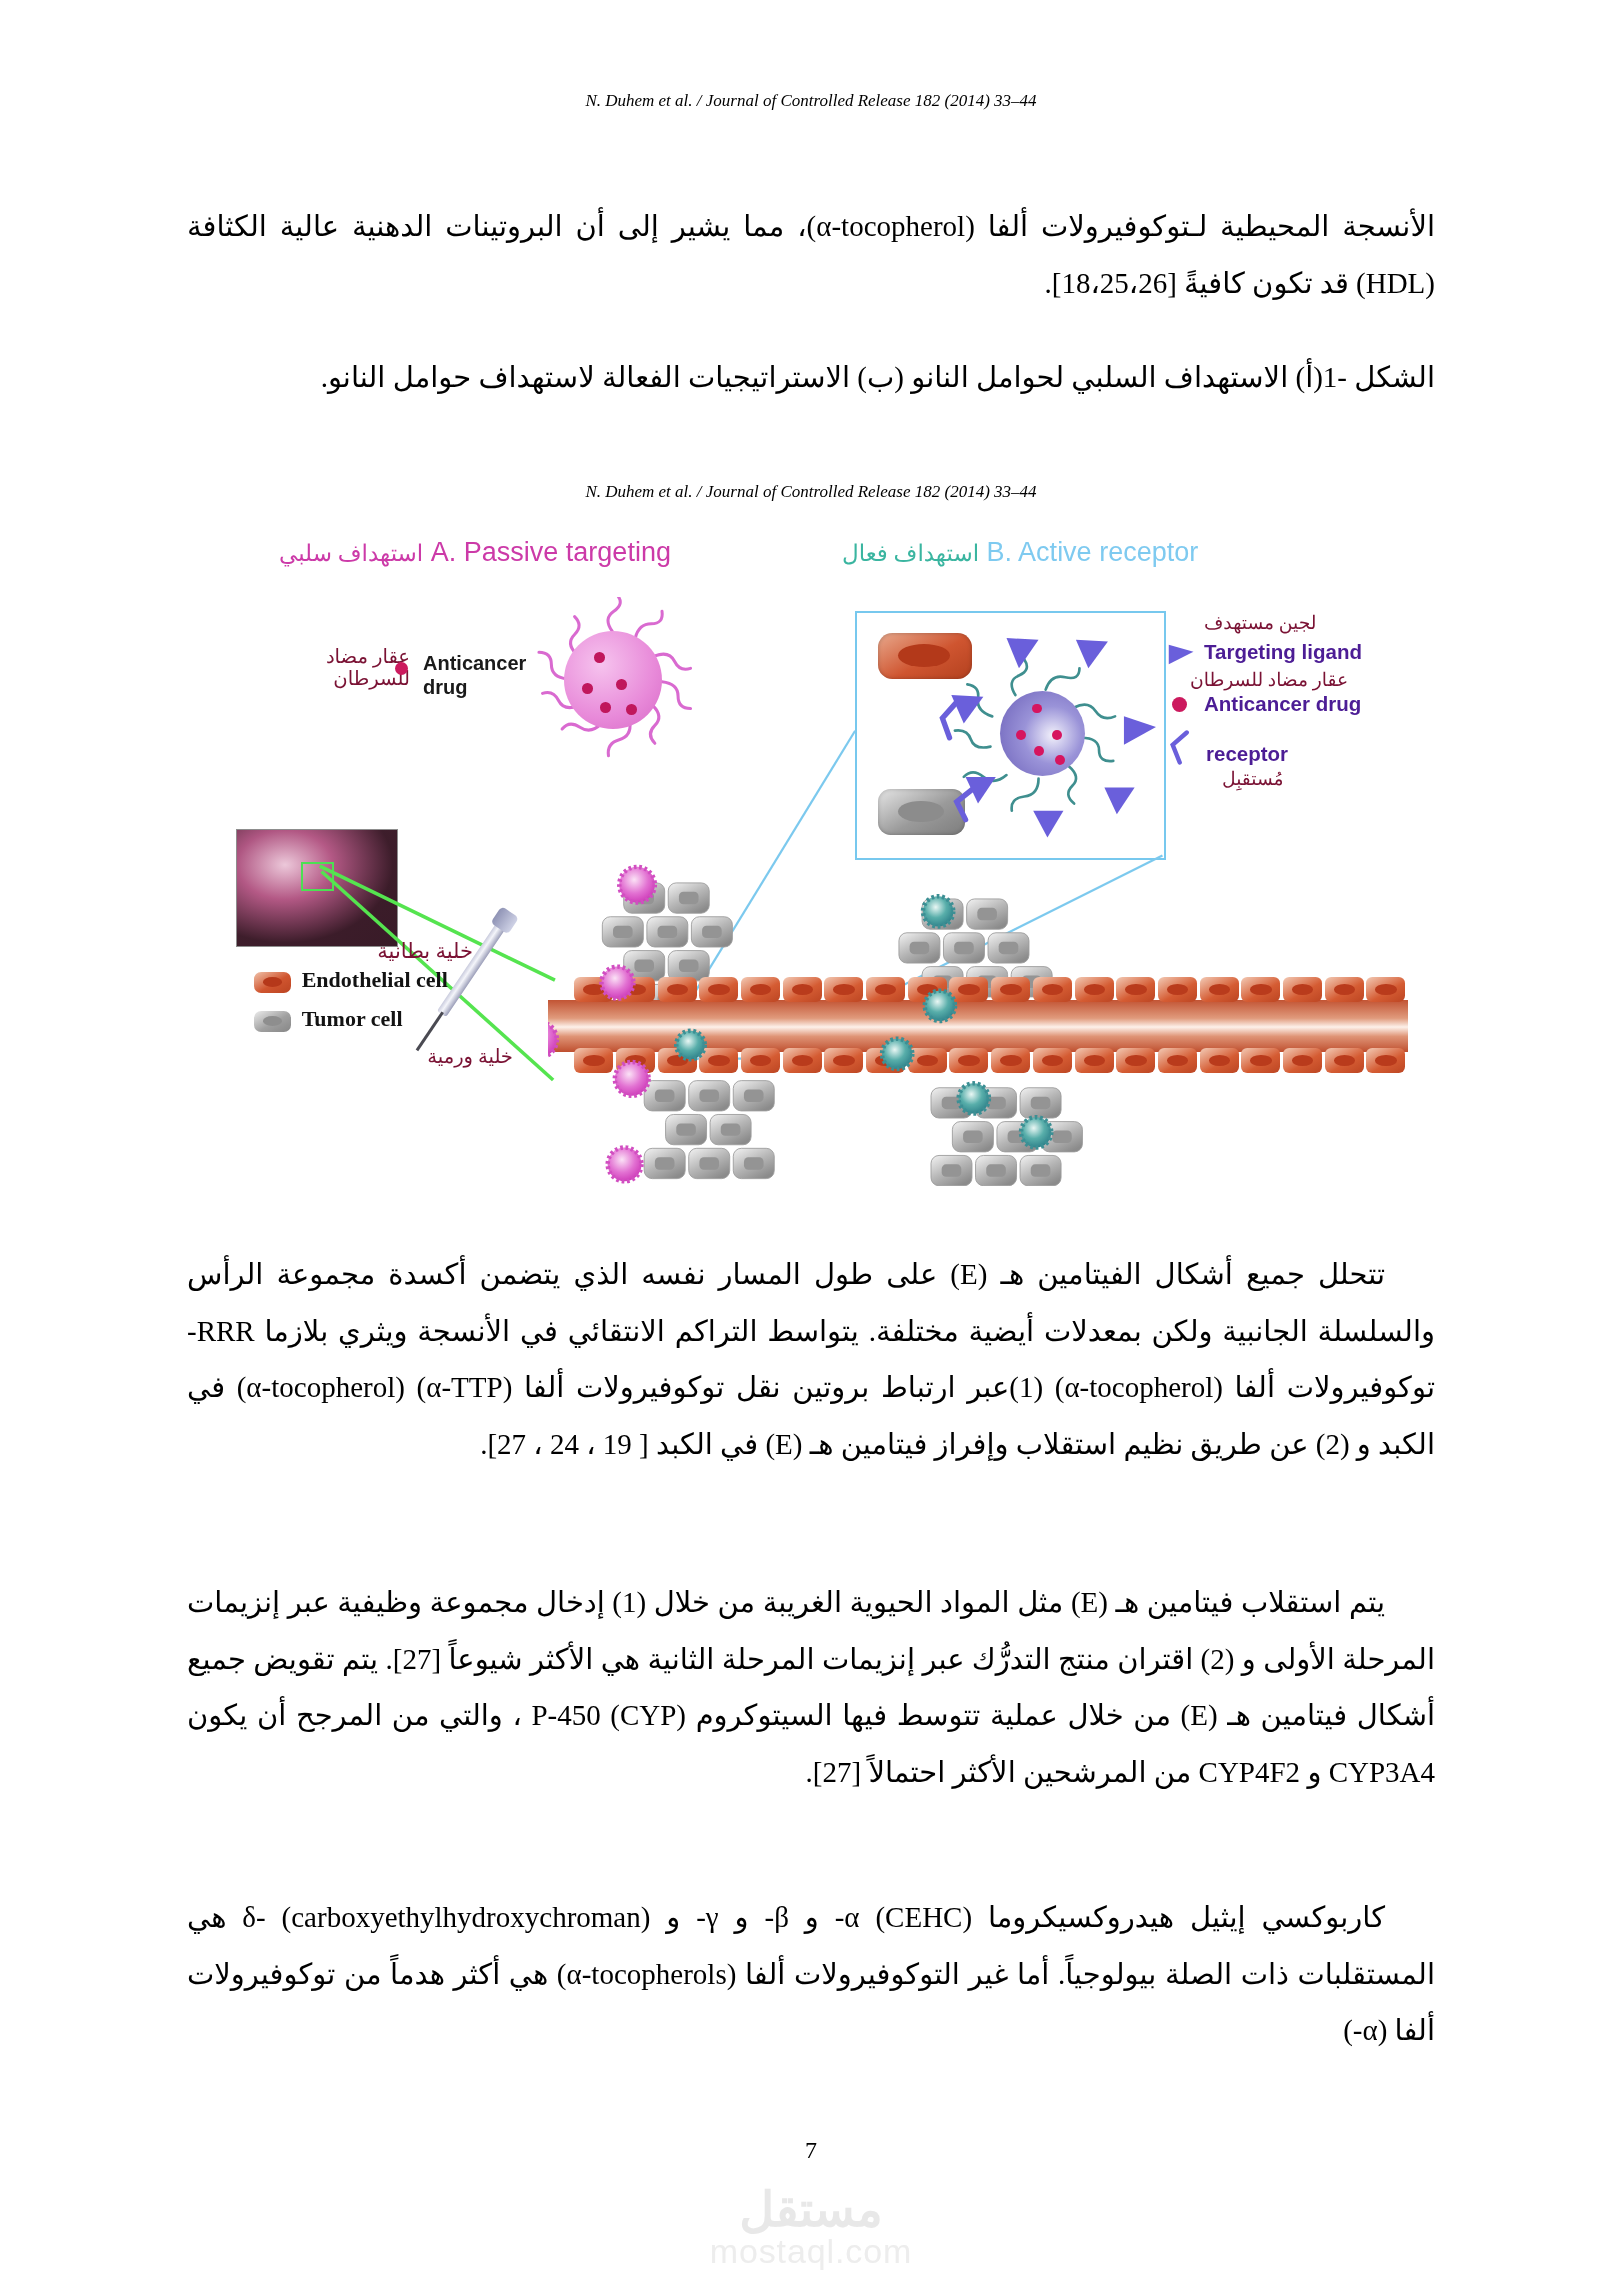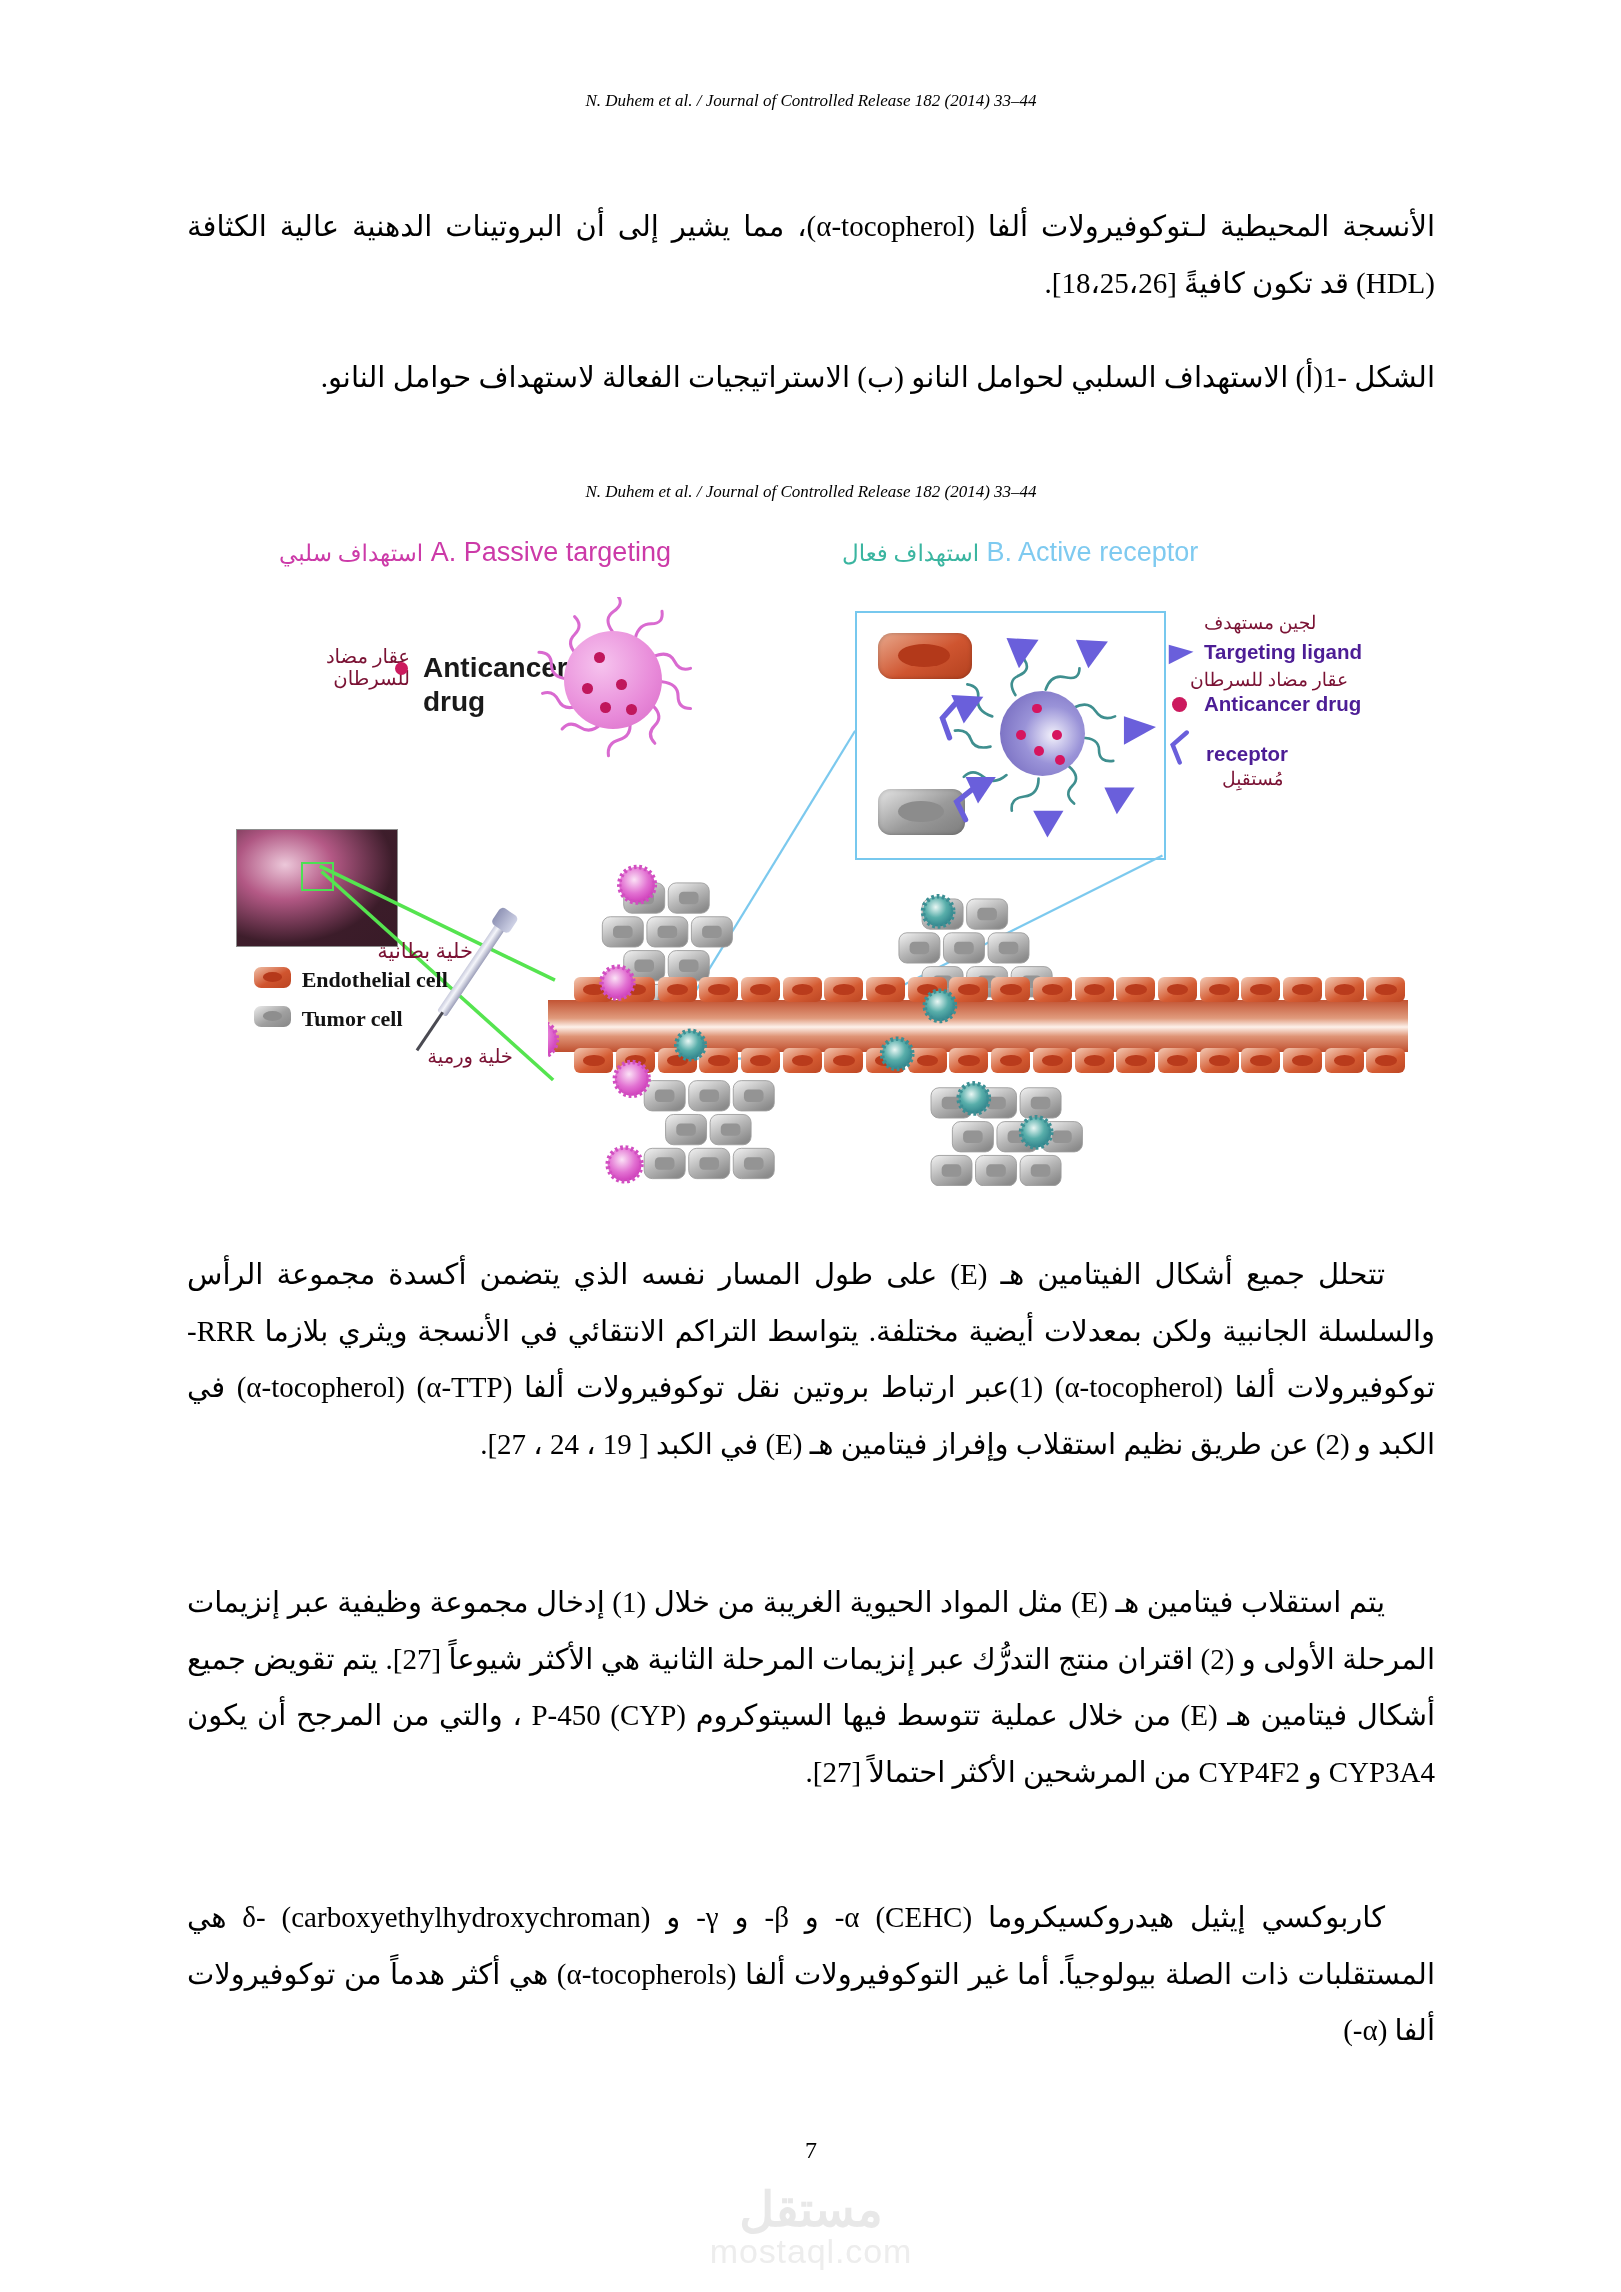--- a/index.html
+++ b/index.html
@@ -113,21 +113,21 @@
     white-space:nowrap;
   }
   .dot-drug{
     position:absolute;left:150px;top:10.7px;
     width:13.4px;height:13.4px;border-radius:50%;
     background:#cc1a5e;
   }
   .leg-drug .en{
     position:absolute;left:178px;top:0;
     font-family:"Liberation Sans", sans-serif;
-    font-weight:bold;font-size:28px;color:#1a1a1a;
+    font-weight:bold;font-size:20px;color:#1a1a1a;
     line-height:1.2;
   }
 
   
   .nano-pink{
     position:absolute;left:303px;top:80px;width:165px;height:165px;
   }
   .nano-pink .core{
     position:absolute;left:34px;top:34px;width:98px;height:98px;
     border-radius:50%;
@@ -227,21 +227,21 @@
   .cl-ar-top{
     position:absolute;right:102px;top:-28.5px;
     direction:rtl;font-family:"Liberation Serif",serif;font-size:21px;color:#7a1234;
     white-space:nowrap;
   }
   .cl-ar-bot{
     position:absolute;right:62px;top:78px;
     direction:rtl;font-family:"Liberation Serif",serif;font-size:19.6px;color:#7a1234;
     white-space:nowrap;
   }
-  .cl-row{position:absolute;left:0;display:flex;align-items:flex-start;gap:10.7px;}
+  .cl-row{position:absolute;left:0;display:flex;align-items:flex-end;gap:10.7px;}
   .swatch-endo{
     width:37px;height:21.4px;border-radius:7.1px;
     background:linear-gradient(150deg,#f0c2aa 0%,#d0552f 55%,#bb4422 100%);
   }
   .swatch-endo i{display:block;margin:5.3px auto;width:19.6px;height:9.8px;border-radius:50%;background:#b5381a;}
   .swatch-tumor{
     width:37px;height:21.4px;border-radius:7.1px;
     background:linear-gradient(150deg,#ececec 0%,#a0a0a0 55%,#868686 100%);
   }
   .swatch-tumor i{display:block;margin:5.3px auto;width:19.6px;height:9.8px;border-radius:50%;background:#8e8e8e;}

